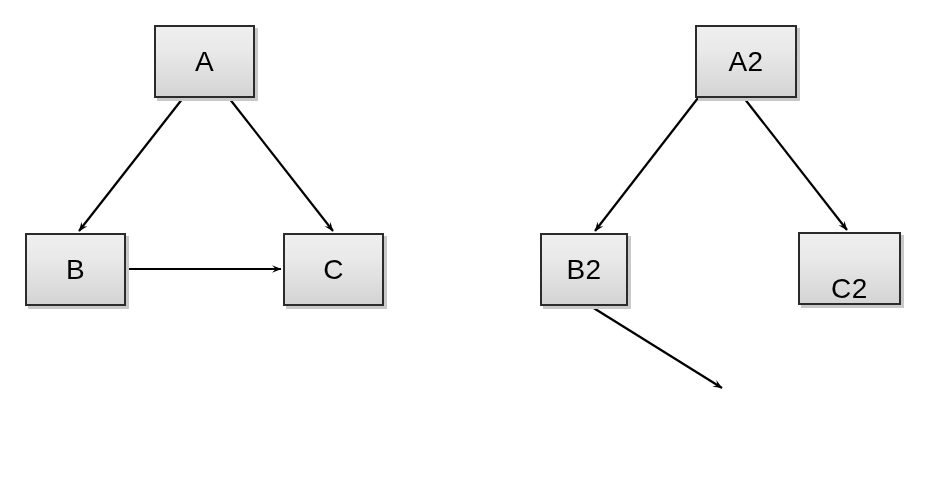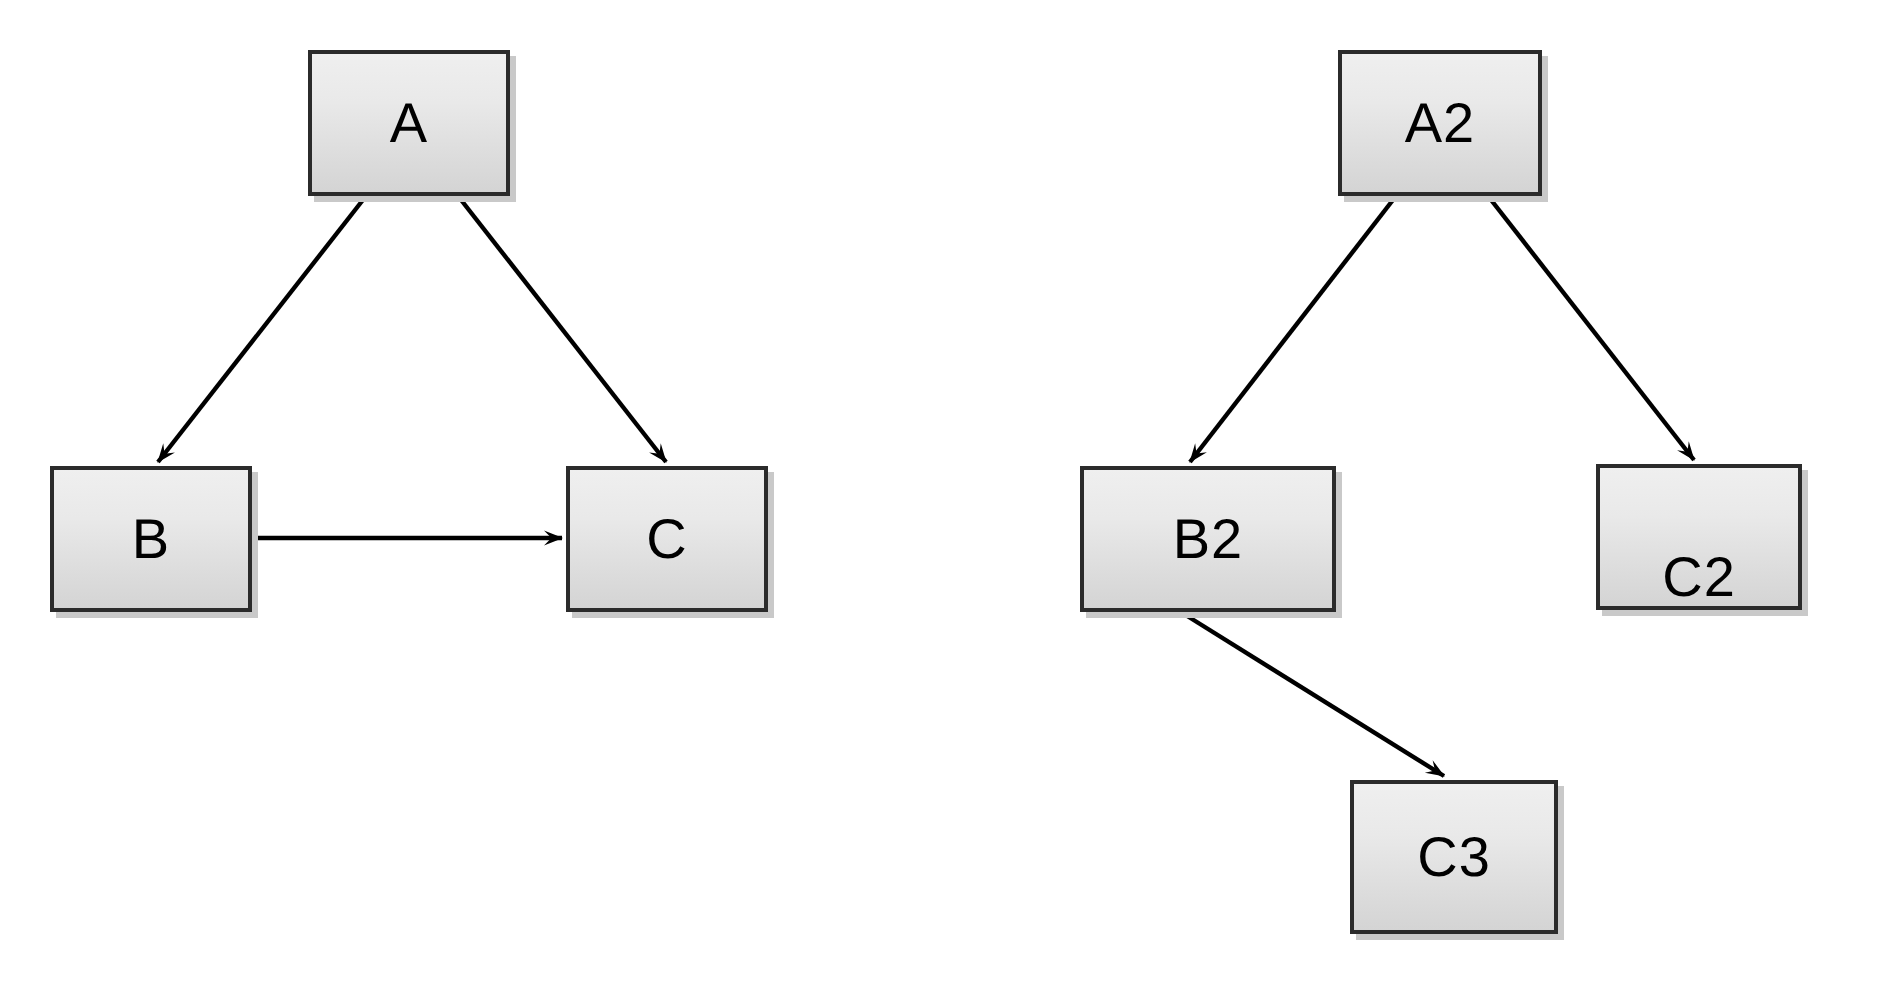--- a/index.html
+++ b/index.html
@@ -71,29 +71,26 @@
   </div>
 
   <div class="node" style="left:25px; top:233px; width:101px; height:73px;">
     <span class="node-label">B</span>
   </div>
 
   <div class="node" style="left:283px; top:233px; width:101px; height:73px;">
     <span class="node-label">C</span>
   </div>
 
-  <div class="node" style="left:669px; top:25px; width:102px; height:73px;">
+  <div class="node" style="left:695px; top:25px; width:102px; height:73px;">
     <span class="node-label">A2</span>
   </div>
 
-  <div class="node" style="left:540px; top:233px; width:128px; height:73px;justify-content:center;">
+  <div class="node" style="left:540px; top:233px; width:88px; height:73px;justify-content:center;">
     <span class="node-label">B2</span>
   </div>
 
   <div class="node" style="left:798px; top:232px; width:103px; height:73px;align-items:flex-end;">
     <span class="node-label">C2</span>
   </div>
 
-  <div class="node" style="left:675px; top:390px; width:104px; height:77px;">
-    <span class="node-label">C3</span>
-  </div>
 
 </div>
 
 </body></html>

